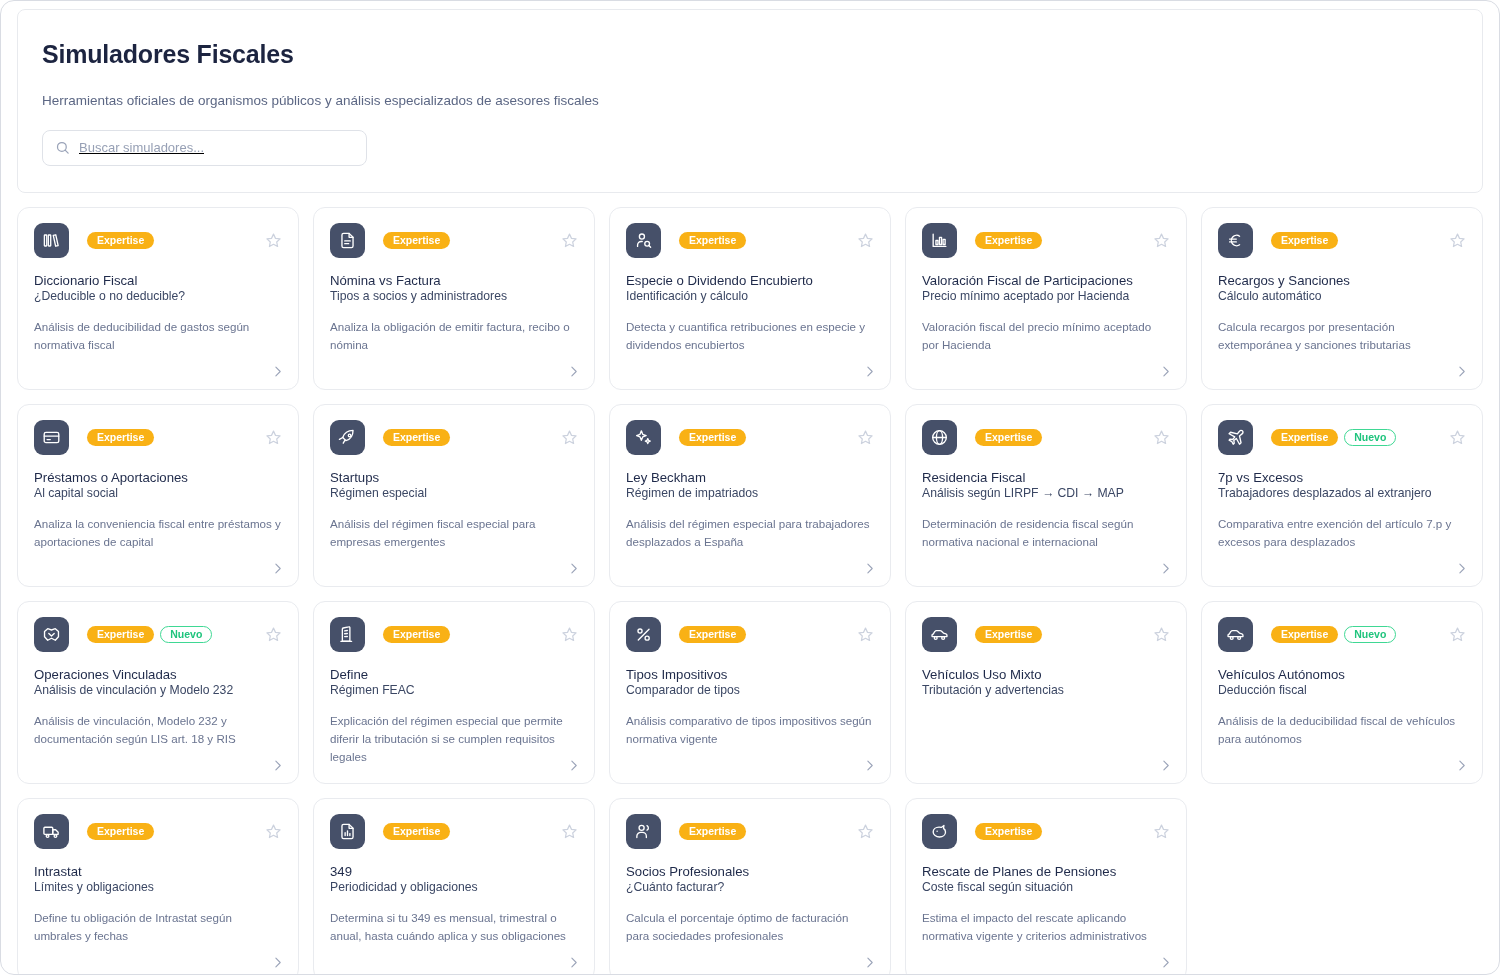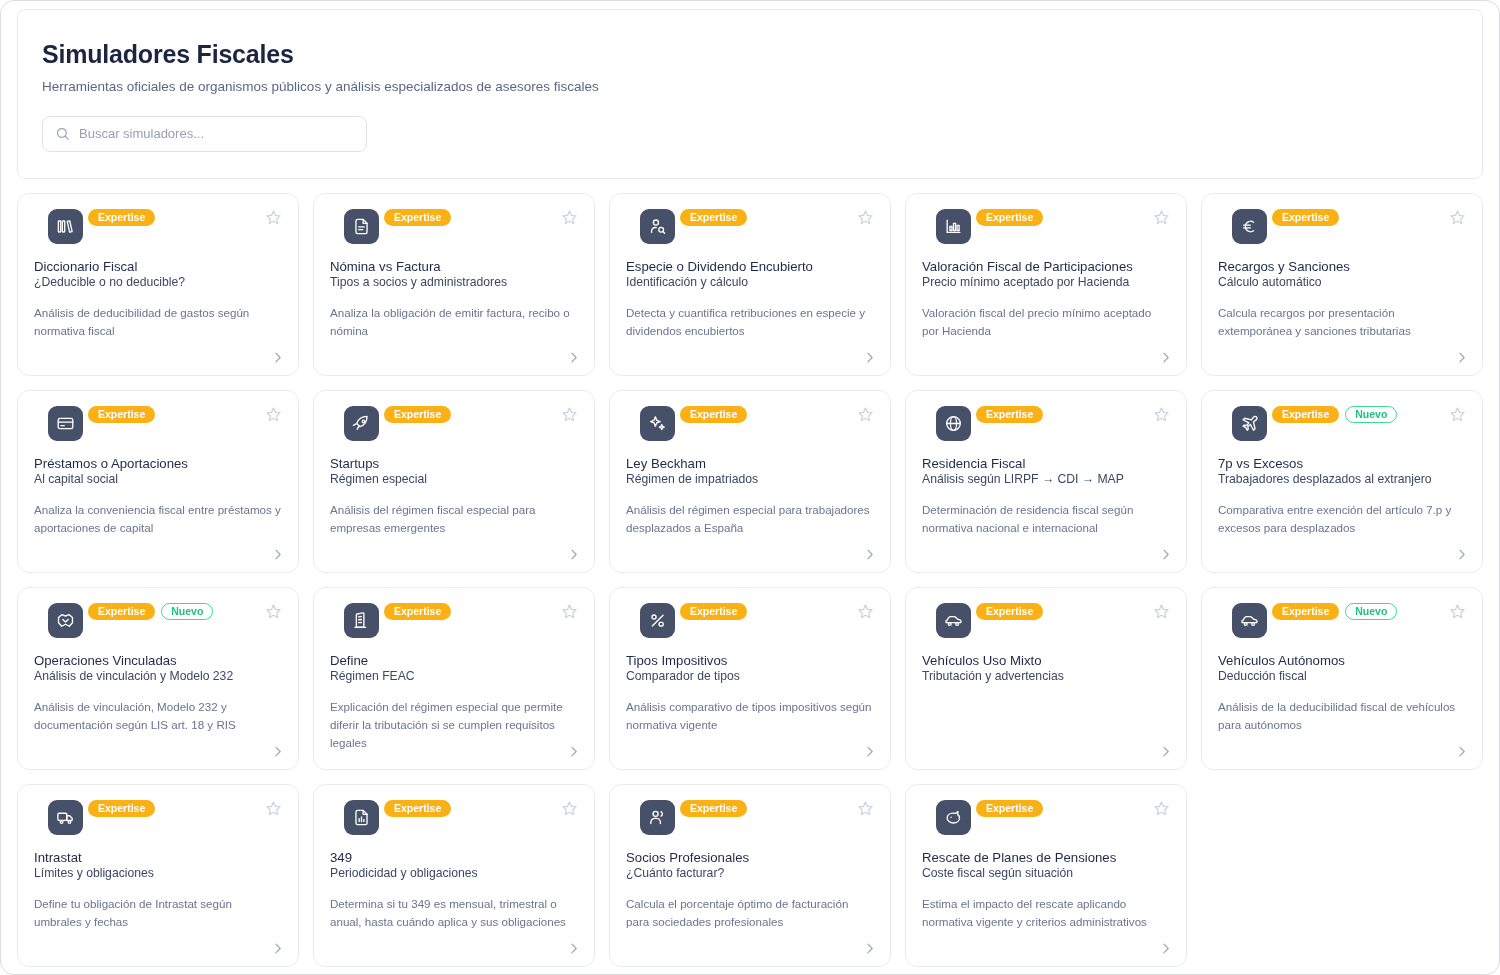--- a/index.html
+++ b/index.html
@@ -35,36 +35,37 @@
 
   .page-title {
     font-size: 25px;
     font-weight: 700;
     color: #1c2440;
     letter-spacing: -0.2px;
     line-height: 1.15;
   }
 
   .page-subtitle {
-    margin-top: 10px;
+    margin-top: 24px;
     font-size: 13.5px;
     color: #5c6784;
     font-weight: 400;
   }
 
   .search-wrap {
     margin-top: 22px;
     width: 325px;
     height: 36px;
     border: 1px solid #dfe2e8;
     border-radius: 8px;
     display: flex;
     align-items: center;
     padding: 0 12px;
     background: #ffffff;
+    text-decoration: underline;
   }
   .search-icon { flex: 0 0 auto; display: flex; align-items: center; margin-right: 9px; }
   .search-input {
     border: none;
     outline: none;
     flex: 1 1 auto;
     font-size: 13px;
     color: #2b3350;
     font-family: "Liberation Sans", sans-serif;
     background: transparent;
@@ -86,23 +87,22 @@
     border-radius: 12px;
     padding: 15px 16px 12px 16px;
     min-height: 183px;
     display: flex;
     flex-direction: column;
     position: relative;
   }
 
   .card-top {
     display: flex;
-    align-items: flex-start;
-    gap: 5px;
-    margin-left: 14px;
+    align-items: center;
+    gap: 18px;
   }
 
   .card-icon {
     width: 35px;
     height: 35px;
     border-radius: 9px;
     background: #465069;
     display: flex;
     align-items: center;
     justify-content: center;

